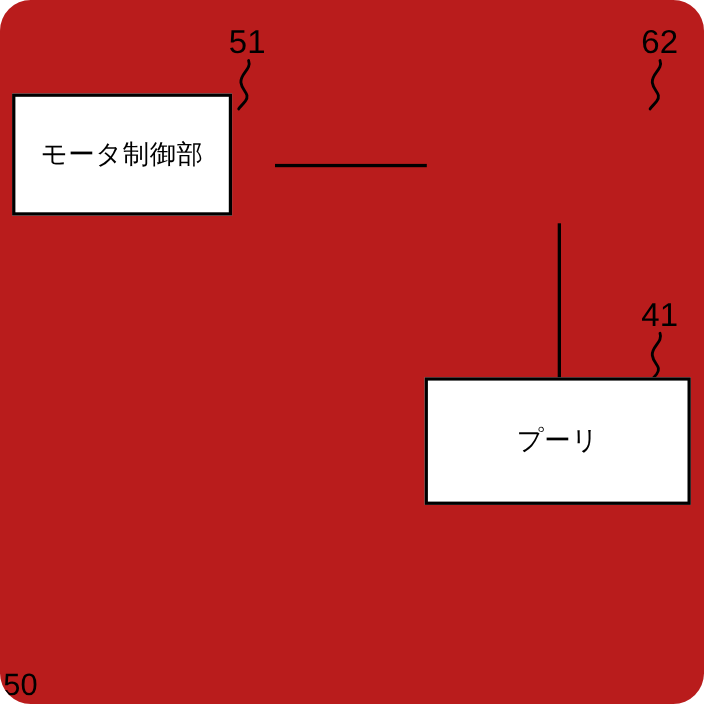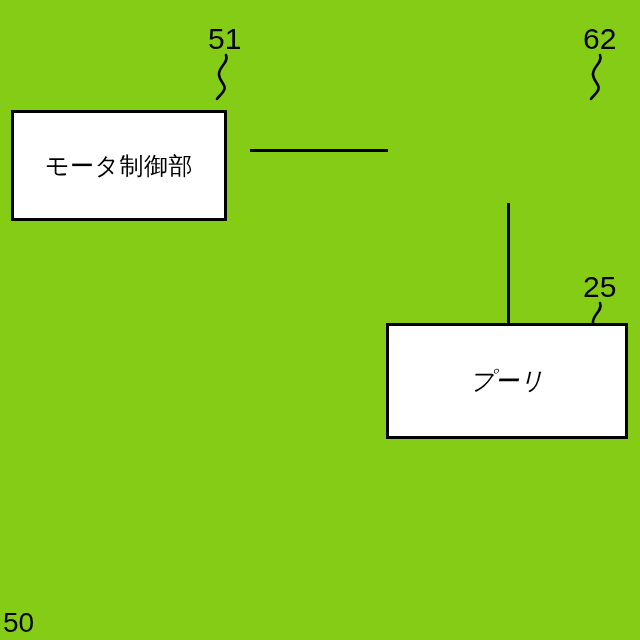--- a/index.html
+++ b/index.html
@@ -8,22 +8,23 @@
     padding: 0;
     background: #ffffff;
   }
   body {
     font-family: "Liberation Sans", "DejaVu Sans", sans-serif;
   }
   #figure-root {
     position: relative;
     width: 640px;
     height: 640px;
-    background: #84cc16;
+    background: #b91c1c;
     overflow: hidden;
+    border-radius: 28px;
   }
   
   .node-box {
     position: absolute;
     box-sizing: border-box;
     border: 3px solid #000000;
     background: #ffffff;
     display: flex;
     align-items: center;
     justify-content: center;
@@ -31,36 +32,35 @@
   }
   .node-label {
     font-size: 24px;
     line-height: 1;
     color: #000000;
     letter-spacing: 0.5px;
     white-space: nowrap;
   }
   #box-motor-control {
     left: 11px;
-    top: 110px;
-    width: 216px;
+    top: 85px;
+    width: 200px;
     height: 111px;
   }
   #box-motor {
     left: 386px;
     top: 95px;
     width: 241px;
     height: 110px;
   }
   #box-pulley {
     left: 386px;
-    top: 323px;
+    top: 343px;
     width: 242px;
     height: 116px;
-    font-style: italic;
   }
   
   .connector {
     position: absolute;
     background: #000000;
     z-index: 1;
   }
   #connector-control-motor {
     left: 250px;
     top: 149px;
@@ -135,21 +135,21 @@
   <svg class="leader" id="leader-52" viewBox="0 0 34 46">
     <path d="M 22 1 C 25 9, 14 13, 15 21 C 16 29, 24 31, 19 38 C 16 42, 14 43, 13 45"></path>
   </svg>
 
   <svg class="leader" id="leader-53" viewBox="0 0 34 46">
     <path d="M 22 1 C 25 9, 14 13, 15 21 C 16 29, 24 31, 19 38 C 16 42, 14 43, 13 45"></path>
   </svg>
 
   <div class="ref-num" id="ref-num-51">51</div>
   <div class="ref-num" id="ref-num-52">62</div>
-  <div class="ref-num" id="ref-num-53">25</div>
+  <div class="ref-num" id="ref-num-53">41</div>
 
   <div class="node-box" id="box-motor-control">
     <span class="node-label">モータ制御部</span>
   </div>
 
 
   <div class="node-box" id="box-pulley">
     <span class="node-label">プーリ</span>
   </div>
 

